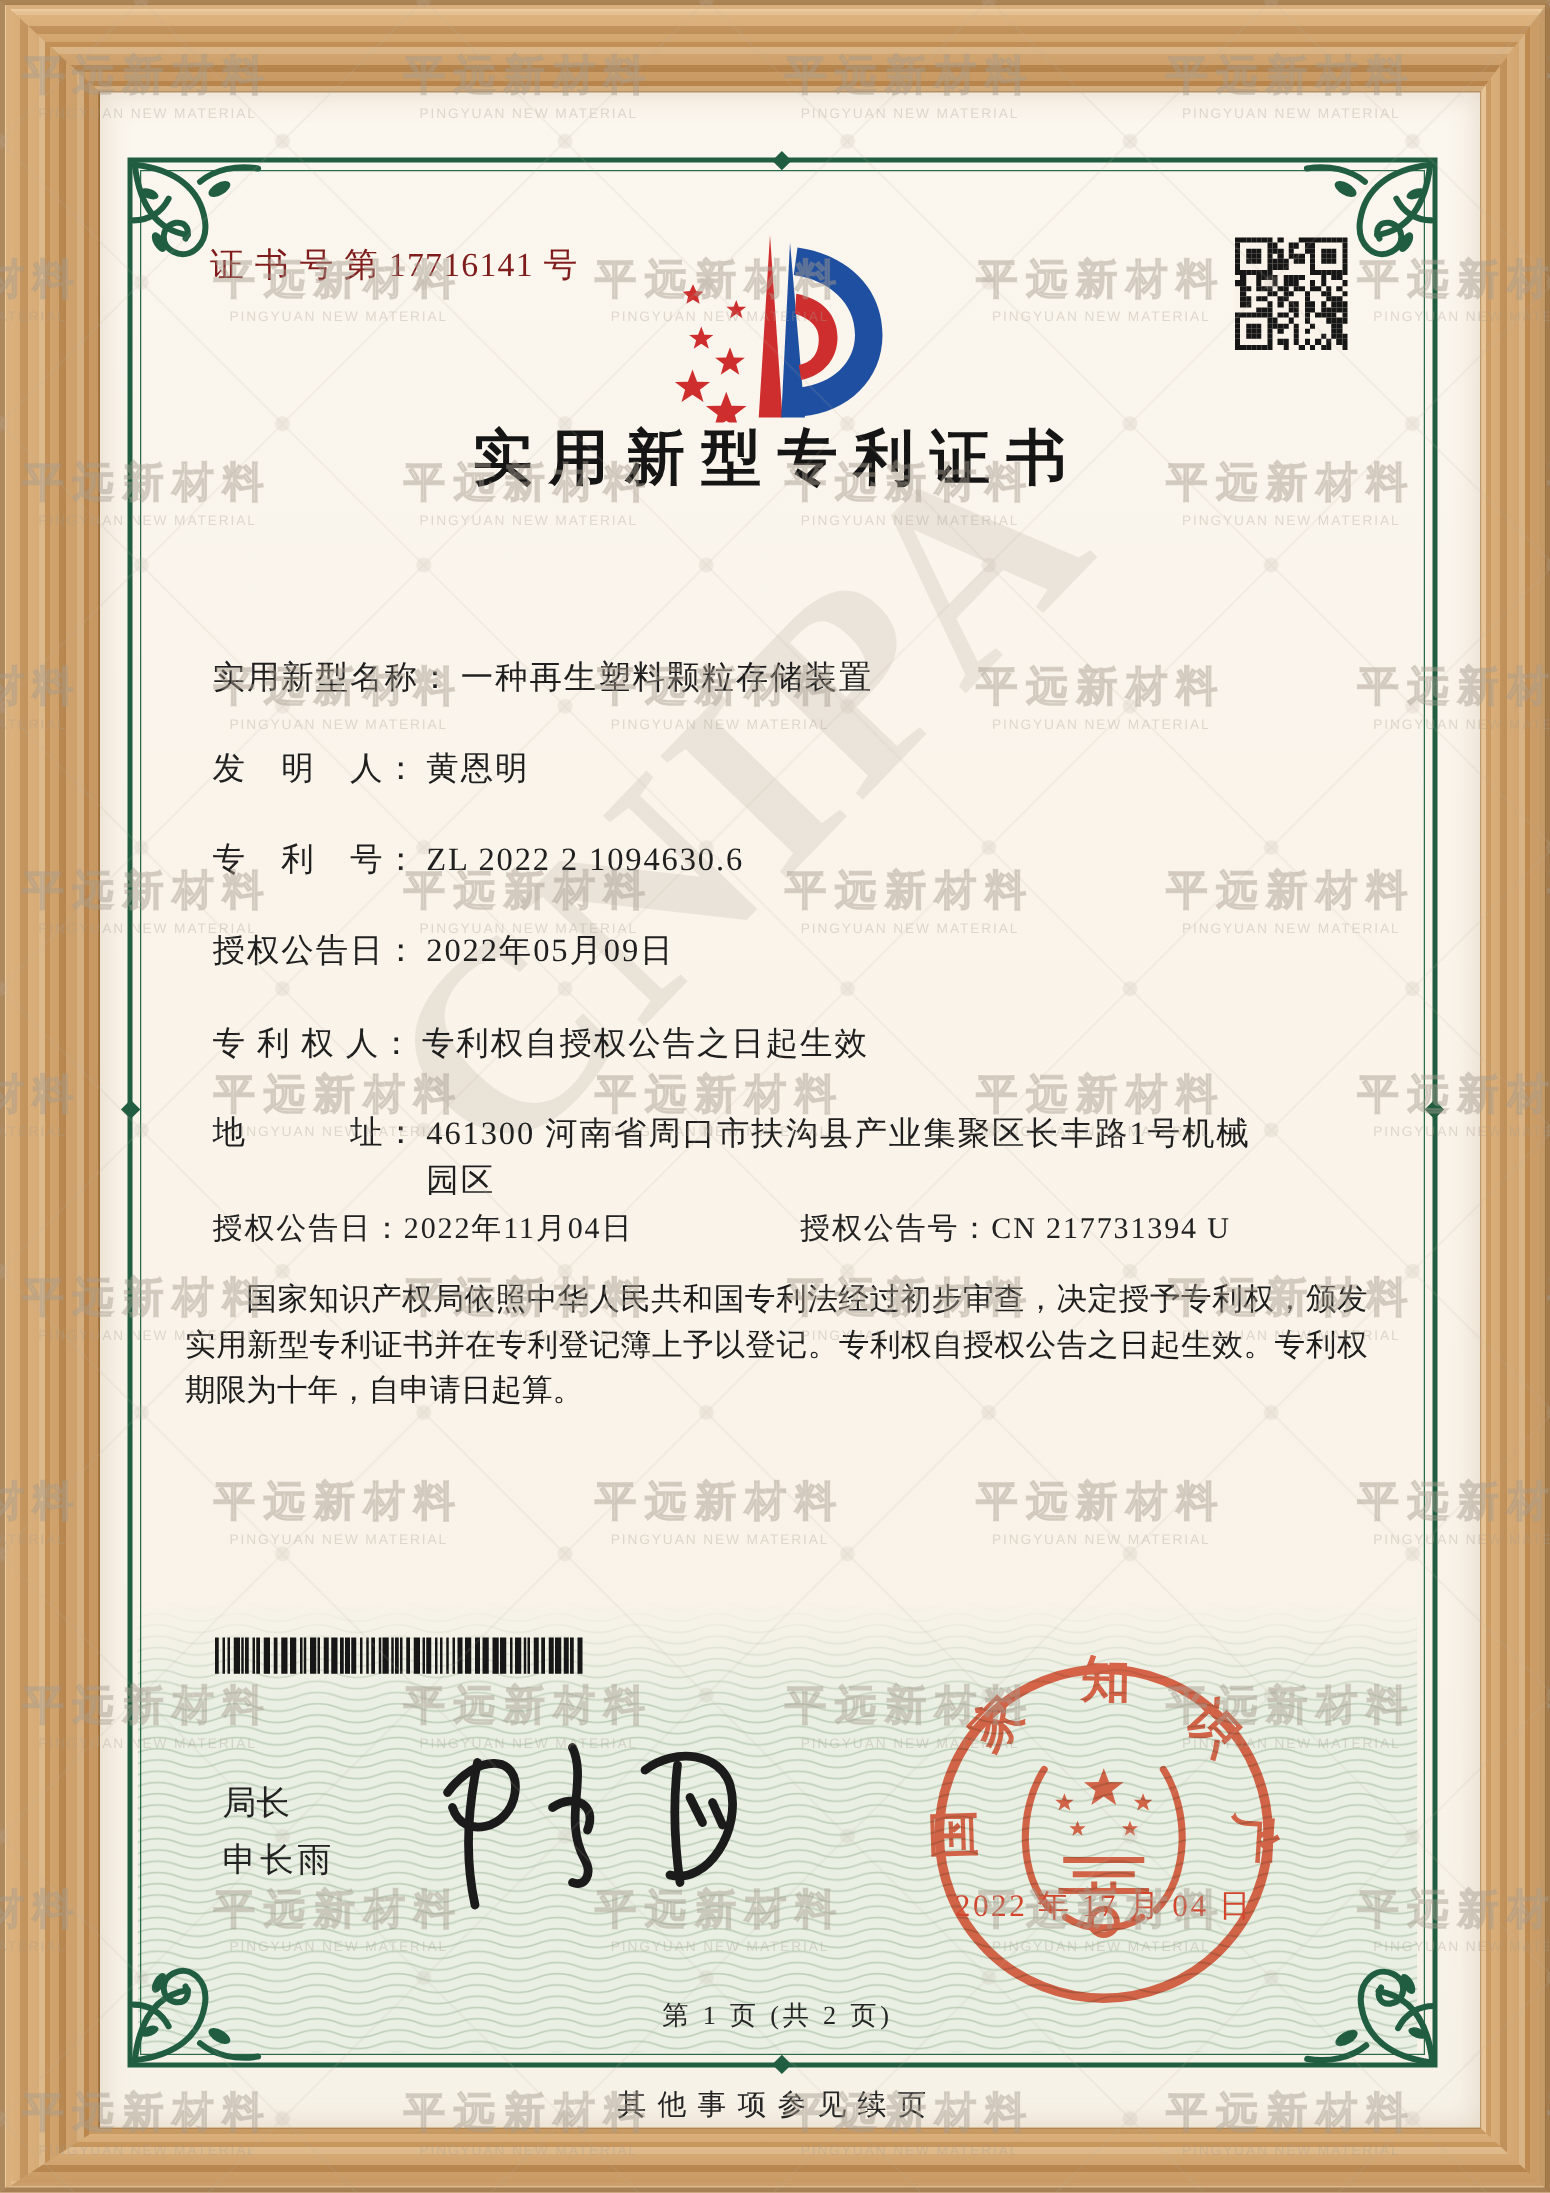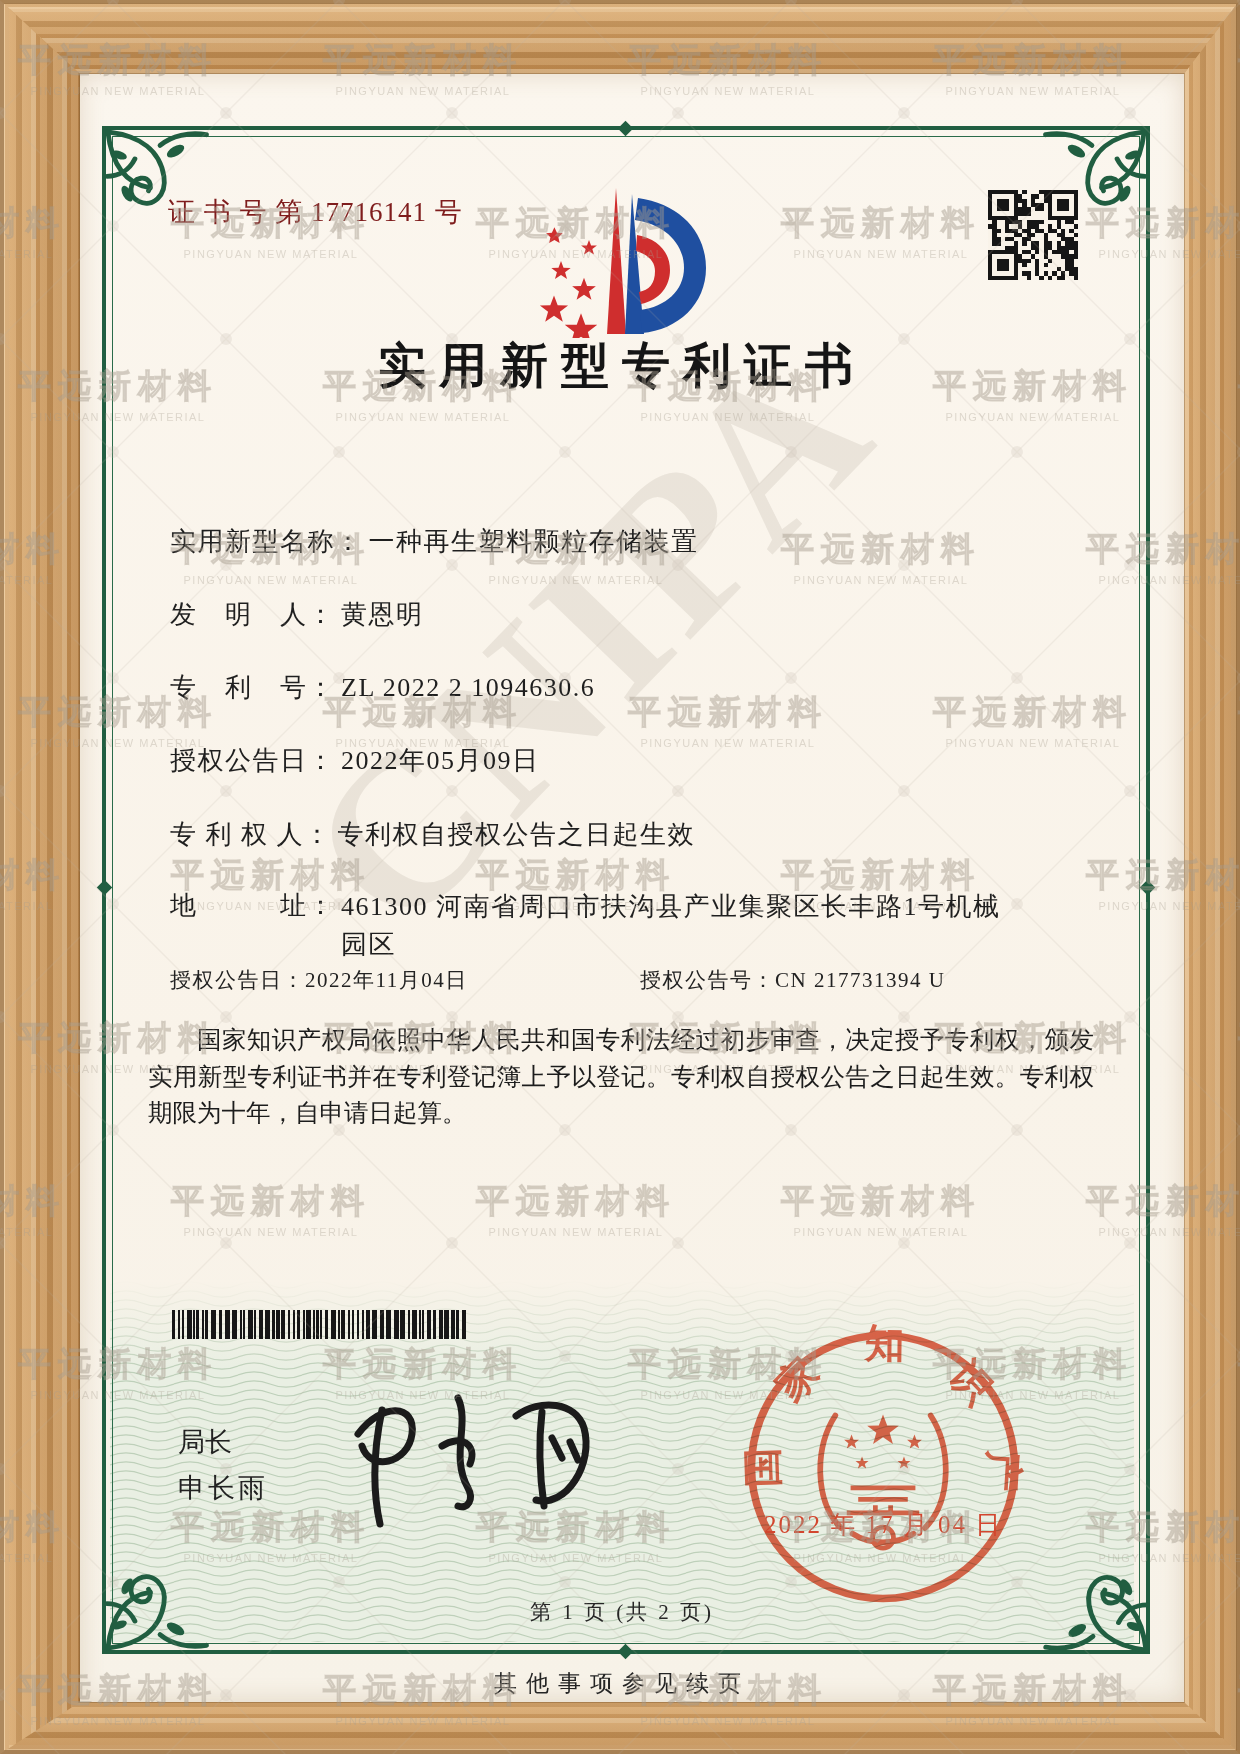--- a/index.html
+++ b/index.html
@@ -80,21 +80,21 @@
   #logo{left:468px;top:182px;width:244px;height:156px;}
   #qr{left:988px;top:190px;width:90px;height:90px;display:grid;
       grid-template-columns:repeat(21,1fr);grid-template-rows:repeat(21,1fr);background:#f9f3e9;}
   #qr div.on{background:#161616;}
   #title{left:102px;top:334px;width:1040px;text-align:center;font-size:48px;font-weight:bold;
       letter-spacing:13px;color:#151515;}
   .field{left:170px;white-space:nowrap;font-size:26px;letter-spacing:1.5px;color:#1f1f1f;}
   .field .lbl{display:inline-block;}
   .field .val{display:inline-block;margin-left:6px;}
   #field-address .val{white-space:normal;width:668px;vertical-align:top;line-height:38px;}
-  #row-grant{left:170px;top:966px;width:940px;white-space:nowrap;font-size:21px;letter-spacing:1.5px;}
+  #row-grant{left:170px;top:966px;width:940px;white-space:nowrap;font-size:24px;letter-spacing:1.5px;}
   #grant-no-group{position:absolute;left:470px;top:0;white-space:nowrap;}
   #paragraphs{left:148px;top:1022px;width:946px;font-size:24.5px;line-height:36.5px;
       text-align:justify;color:#1c1c1c;}
   #paragraphs p{margin:0;text-indent:2em;}
   #barcode{left:172px;top:1310px;width:300px;height:29px;display:flex;align-items:stretch;}
   #barcode div{height:100%;}
   #barcode .b{background:#161616;}
   #director-title{left:178px;top:1424px;font-size:27px;
       font-family:"Liberation Sans","DejaVu Sans",sans-serif;color:#222;}
   #director-name{left:178px;top:1470px;font-size:27px;letter-spacing:3px;

